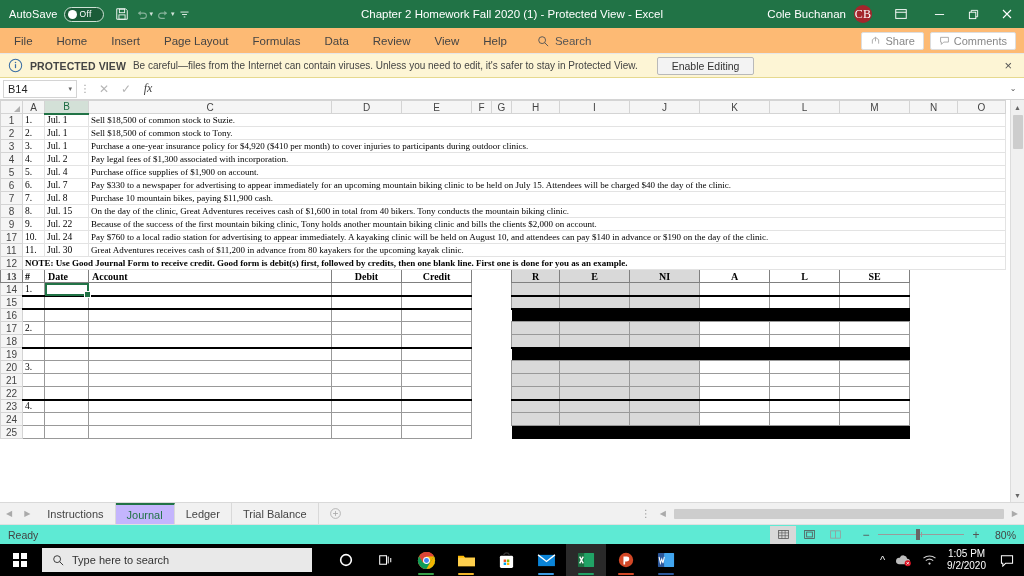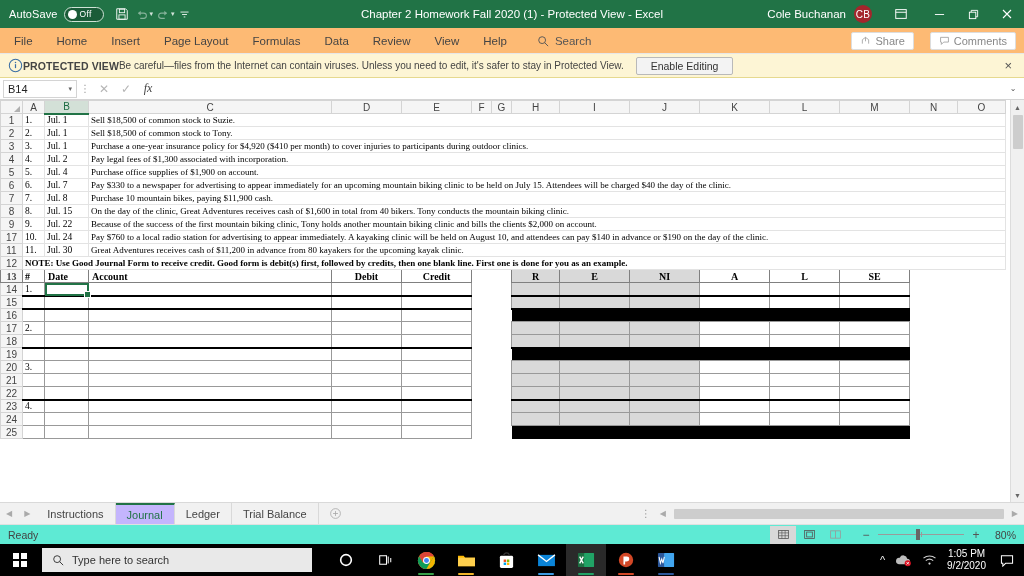--- a/index.html
+++ b/index.html
@@ -31,44 +31,44 @@
   .qat-grp { display:flex; align-items:center; }
   .caret { font-size:7px; margin-left:-2px; opacity:.8; }
   .tb-title {
     position:absolute; left:0; right:0; text-align:center; font-size:11.5px;
     pointer-events:none;
   }
   .tb-right { margin-left:auto; display:flex; align-items:center; gap:0; padding-right:0; }
   .username { font-size:11.5px; margin-right:8px; }
   .avatar {
     width:18px; height:18px; border-radius:50%; background:#a4262c; color:#fff;
-    font-size:10px; display:flex; align-items:center; justify-content:center;
-    letter-spacing:.2px; margin-right:14px;
+    font-size:12px; display:flex; align-items:center; justify-content:center;
+    letter-spacing:.2px; margin-right:14px;font-family:Liberation Serif, serif;
   }
   .winbtn { width:34px; height:28px; display:flex; align-items:center; justify-content:center; }
   .ribbon-disp { width:30px; height:28px; display:flex; align-items:center; justify-content:center; margin-right:6px;}
 
   
   .menubar {
     height:26px; background:#fdba74; display:flex; align-items:center;
     flex:0 0 26px; position:relative; border-bottom:1px solid #e7e7e7;
   }
   .menu-item { font-size:11.5px; color:#444; padding:0 12px; line-height:26px; white-space:nowrap; }
   .menu-item.first { padding-left:14px; }
   .menu-search { display:flex; align-items:center; gap:6px; margin-left:18px; color:#555; font-size:11.5px; }
-  .menu-right { margin-left:auto; display:flex; align-items:flex-end; gap:16px; padding-right:8px; }
+  .menu-right { margin-left:auto; display:flex; align-items:flex-end; gap:6px; padding-right:8px; }
   .chipbtn {
     display:flex; align-items:center; gap:4px; font-size:11px; color:#888;
     border:1px solid #ddd; border-radius:2px; padding:2px 8px; background:#fff;
   }
 
   
   .pvbar {
     height:24px; background:#fdf5d5; border-bottom:1px solid #e6d98f;
-    display:flex; align-items:center; padding:0 8px; flex:0 0 24px; 
+    display:flex; align-items:center; padding:0 8px; flex:0 0 24px; gap:7px;
   }
   .pv-strong { font-size:10.5px; font-weight:bold; color:#444; letter-spacing:.1px;}
   .pv-text { font-size:10px; color:#444; }
   .pv-btn {
     margin-left:12px; font-size:10.5px; color:#333; background:#f3f3f3;
     border:1px solid #b9b9b9; border-radius:2px; padding:2px 14px;
   }
   .pv-close { margin-left:auto; color:#555; font-size:13px; padding-right:4px; }
 
   

